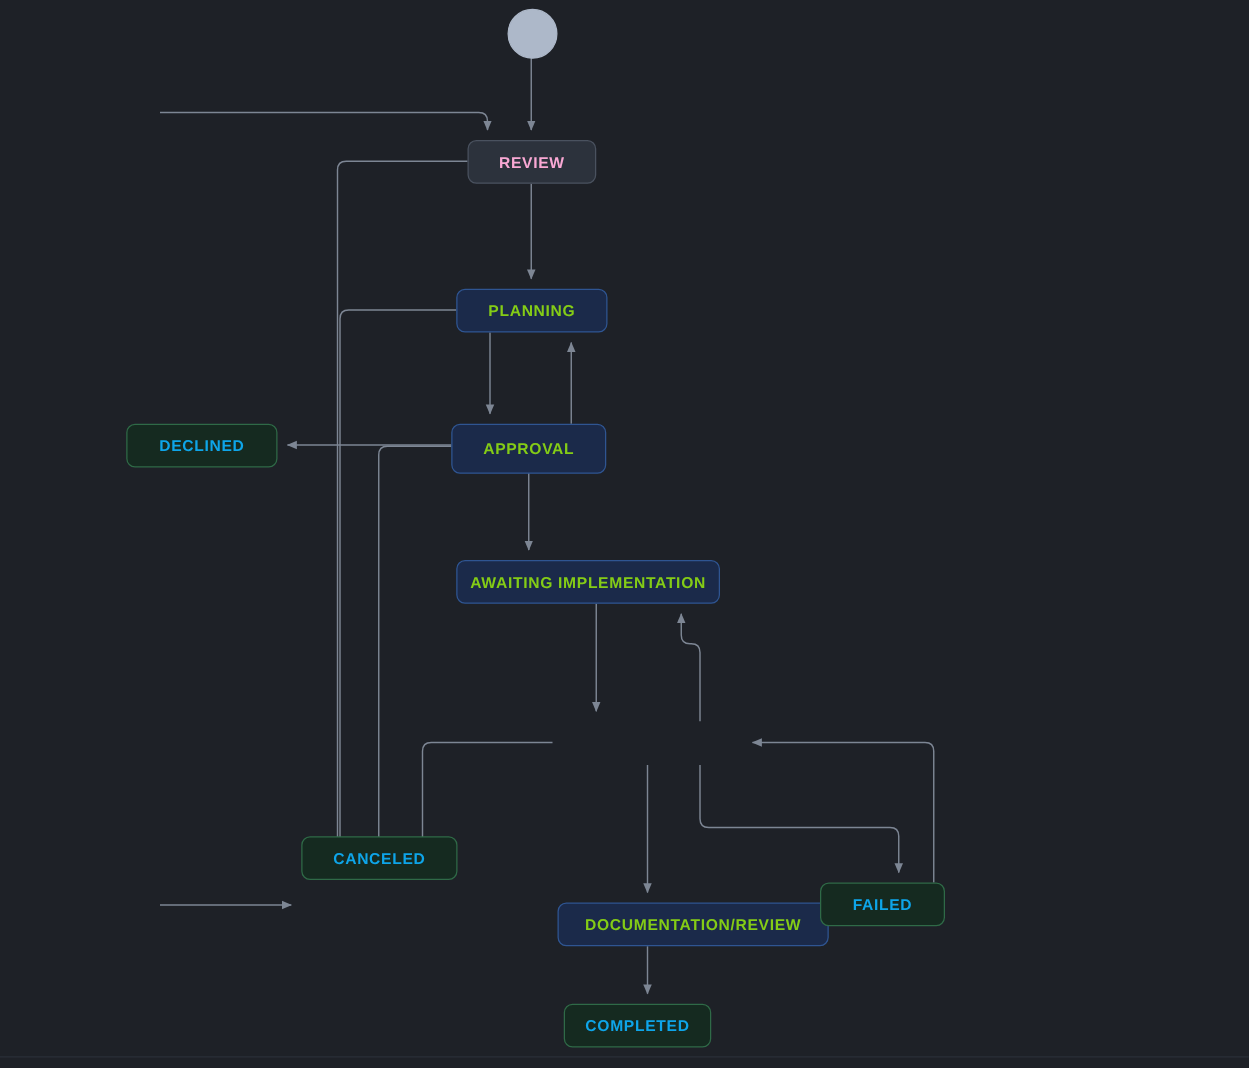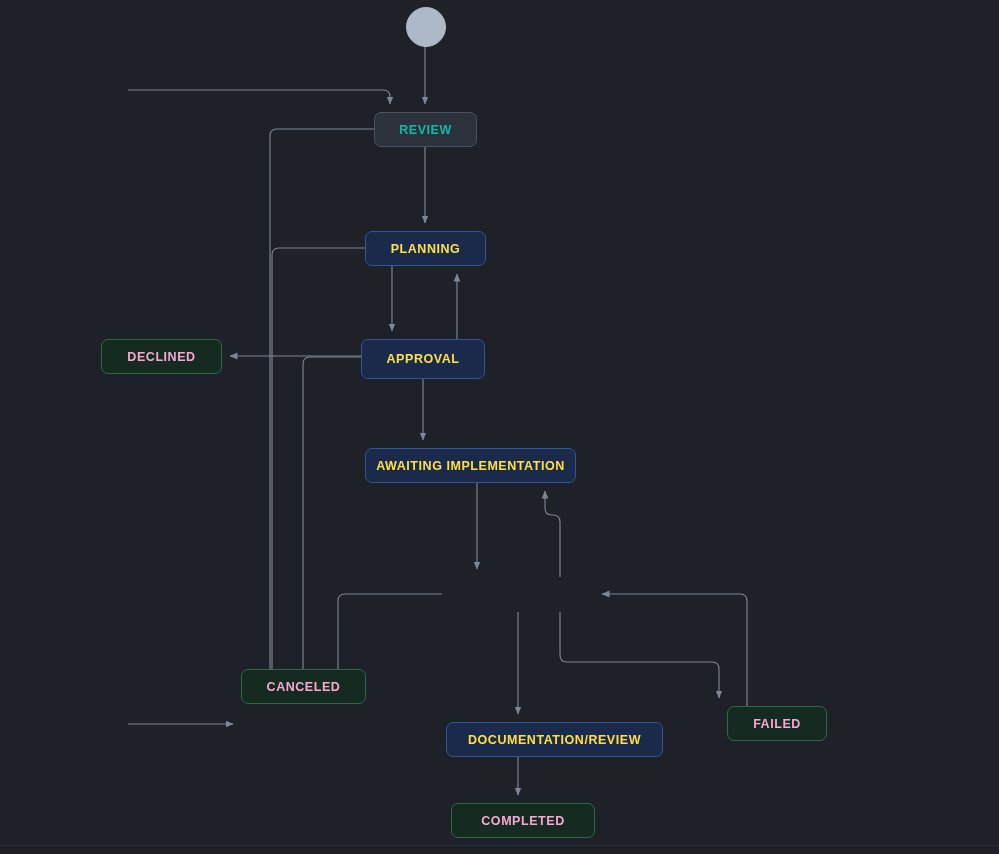--- a/index.html
+++ b/index.html
@@ -39,31 +39,31 @@
     font-size: 12.5px;
     font-weight: bold;
     letter-spacing: 0.55px;
     white-space: nowrap;
     cursor: pointer;
     text-align: center;
   }
   .node.neutral {
     background: #2c323c;
     border: 1px solid #4a525f;
-    color: #14b8a6;
+    color: #f9a8d4;
   }
   .node.blue {
     background: #1b2a4a;
     border: 1px solid #2f5592;
-    color: #fde047;
+    color: #84cc16;
   }
   .node.green {
     background: #152a20;
     border: 1px solid #2f6a47;
-    color: #f9a8d4;
+    color: #0ea5e9;
   }
   .start-node {
     position: absolute;
     border-radius: 50%;
     background: #adb8c9;
     border: 1px solid #adb8c9;
   }
   .bottom-divider {
     position: absolute;
     left: 0;
@@ -129,23 +129,23 @@
 
 
   <div class="node green" style="left:241px; top:669px; width:125px; height:35px;">
     <span>CANCELED</span>
   </div>
 
   <div class="node blue" style="left:410px; top:722px; width:217px; height:35px;margin-left:36px;">
     <span>DOCUMENTATION/REVIEW</span>
   </div>
 
-  <div class="node green" style="left:727px; top:706px; width:100px; height:35px;">
+  <div class="node green" style="left:656px; top:706px; width:100px; height:35px;">
     <span>FAILED</span>
   </div>
 
-  <div class="node green" style="left:451px; top:803px; width:144px; height:35px;">
+  <div class="node green" style="left:451px; top:803px; width:118px; height:35px;">
     <span>COMPLETED</span>
   </div>
 
   <div class="bottom-divider" style="top:845px;"></div>
 
 </div>
 
 </body></html>

